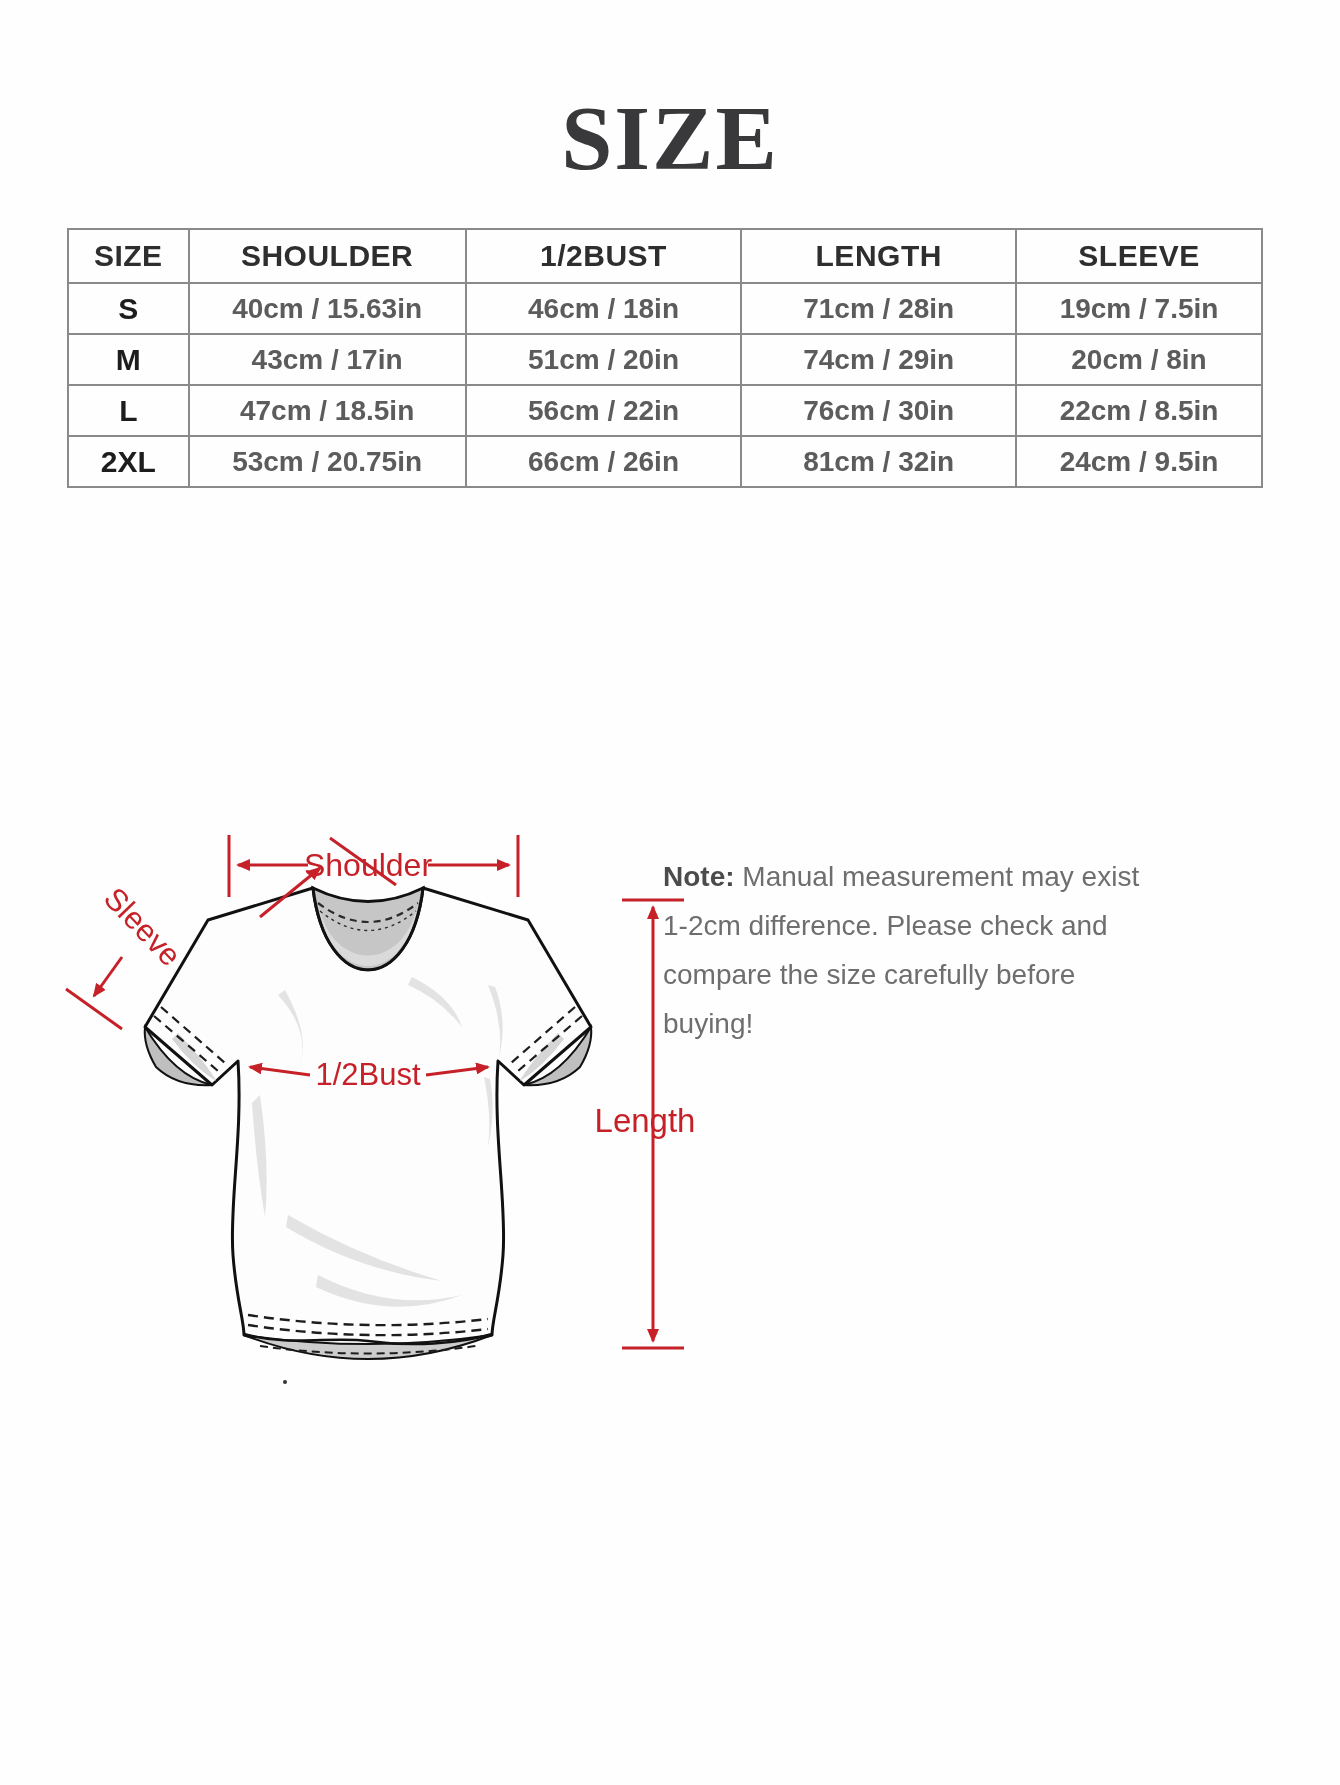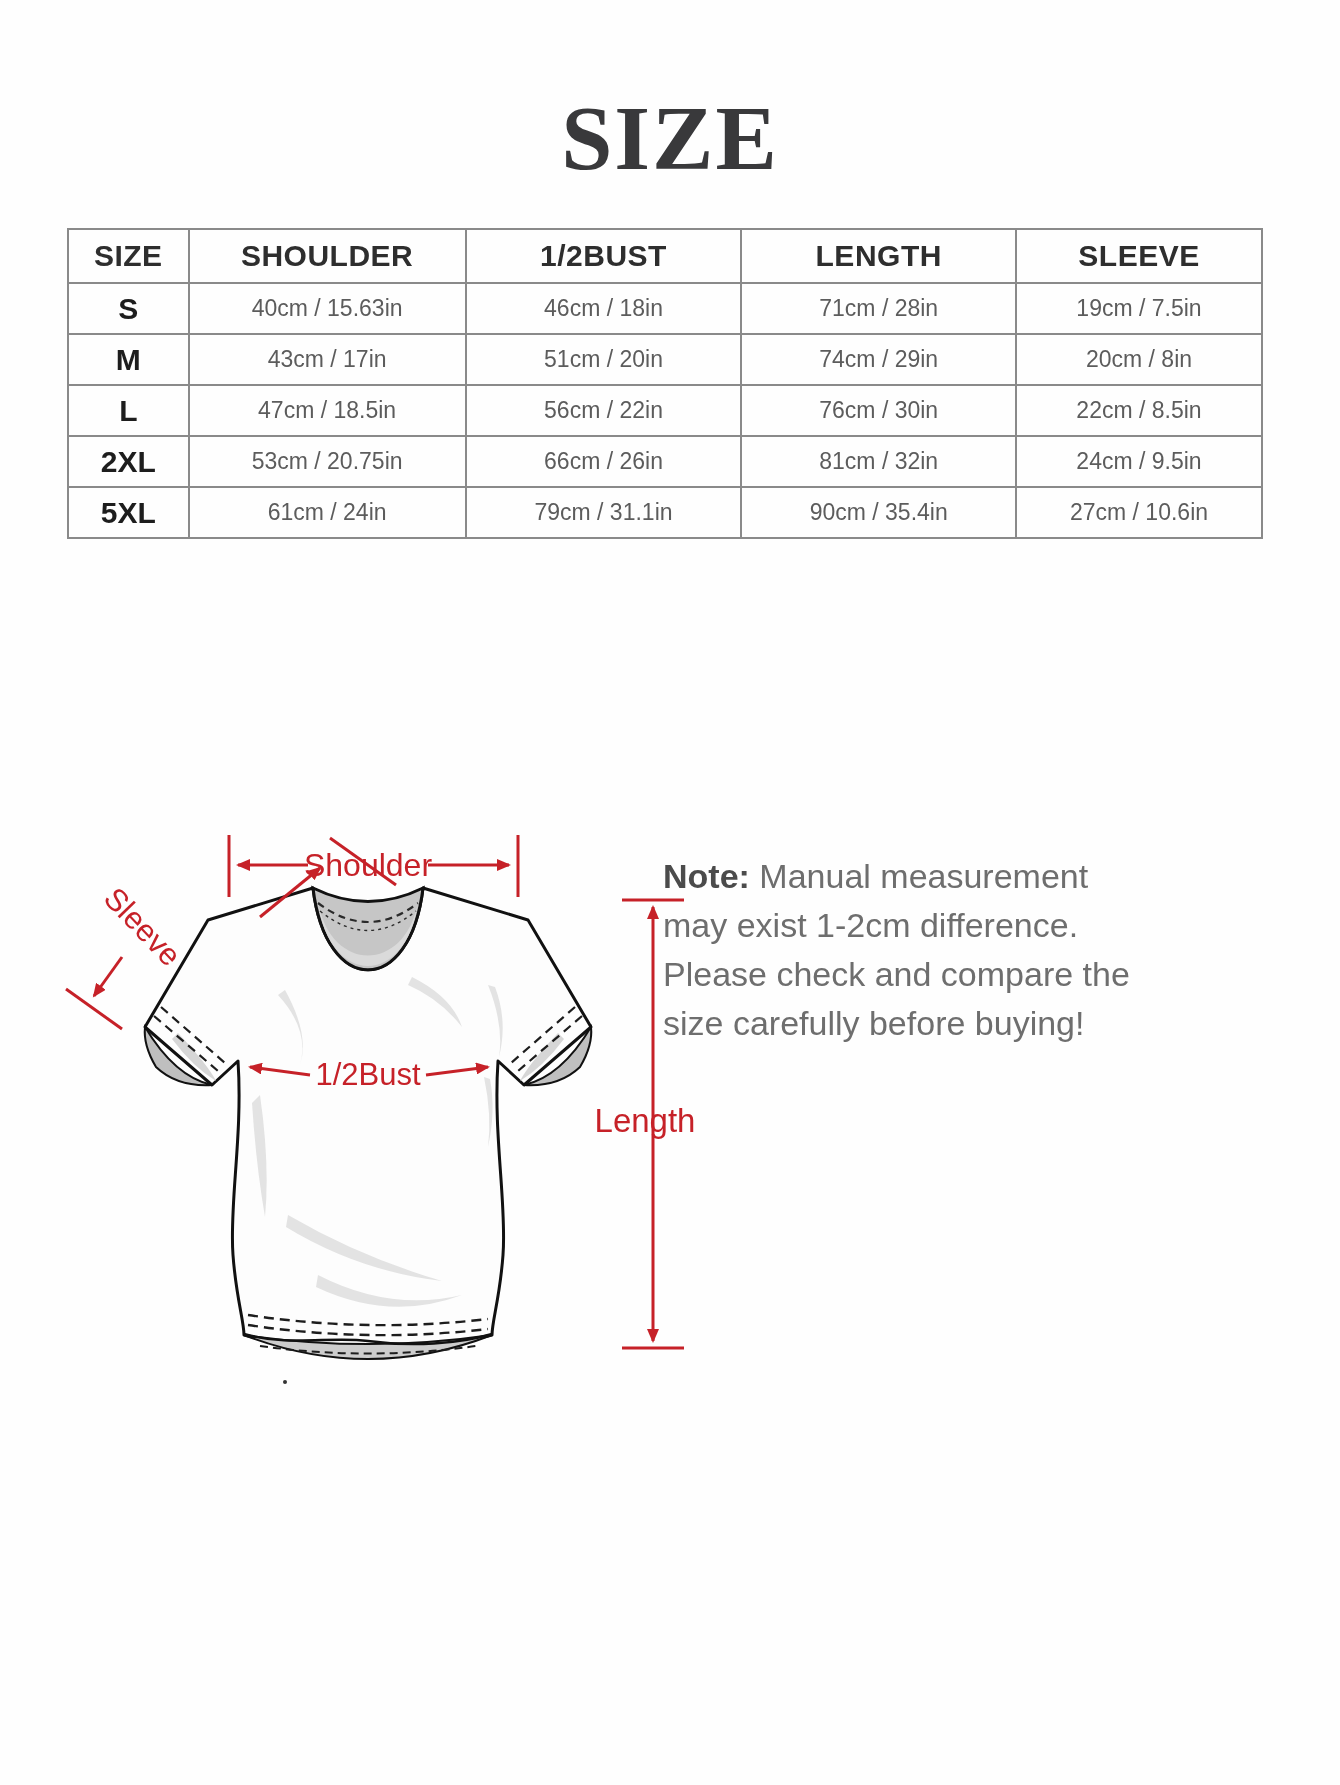--- a/index.html
+++ b/index.html
@@ -14,26 +14,26 @@
   }
   table.size-table{
     position:absolute;left:67px;top:228px;width:1196px;
     border-collapse:collapse;table-layout:fixed;
   }
   .size-table th,.size-table td{
     border:2px solid #8a8a8a;text-align:center;vertical-align:middle;
     padding:0;overflow:hidden;white-space:nowrap;
   }
   .size-table th{height:52px;font-size:30px;font-weight:bold;color:#2e2e2e;letter-spacing:.5px;}
-  .size-table td{height:49px;font-size:23px;color:#5c5c5c;}
+  .size-table td{height:49px;font-size:28px;color:#5c5c5c;font-weight:bold;}
   .size-table td.size-col{font-weight:bold;color:#1d1d1d;font-size:30px;}
   .diagram{position:absolute;left:60px;top:735px;width:640px;height:700px;}
   .note{
     position:absolute;left:663px;top:852px;width:478px;margin:0;
-    font-size:34px;line-height:49px;color:#6e6e6e;
+    font-size:28px;line-height:49px;color:#6e6e6e;
   }
   .note strong{color:#4b4b4b;font-weight:bold;}
   .red-label{font-family:"Liberation Sans",sans-serif;}
 </style>
 </head>
 <body>
 
 <h1 class="page-title">SIZE</h1>
 
 <table class="size-table">
@@ -74,27 +74,20 @@
       <td>56cm / 22in</td>
       <td>76cm / 30in</td>
       <td>22cm / 8.5in</td>
     </tr>
     <tr>
       <td class="size-col">2XL</td>
       <td>53cm / 20.75in</td>
       <td>66cm / 26in</td>
       <td>81cm / 32in</td>
       <td>24cm / 9.5in</td>
-    </tr>
-    <tr>
-      <td class="size-col">5XL</td>
-      <td>61cm / 24in</td>
-      <td>79cm / 31.1in</td>
-      <td>90cm / 35.4in</td>
-      <td>27cm / 10.6in</td>
     </tr>
   </tbody>
 </table>
 
 <svg class="diagram" viewBox="0 0 640 700" xmlns="http://www.w3.org/2000/svg">
   <defs>
     <marker id="arrE" markerWidth="16" markerHeight="12" refX="12" refY="6" orient="auto" markerUnits="userSpaceOnUse">
       <path class="acc-f" d="M0,0 L14,6 L0,12 Z" fill="#c62128"></path>
     </marker>
     <marker id="arrS" markerWidth="16" markerHeight="12" refX="12" refY="6" orient="auto-start-reverse" markerUnits="userSpaceOnUse">

